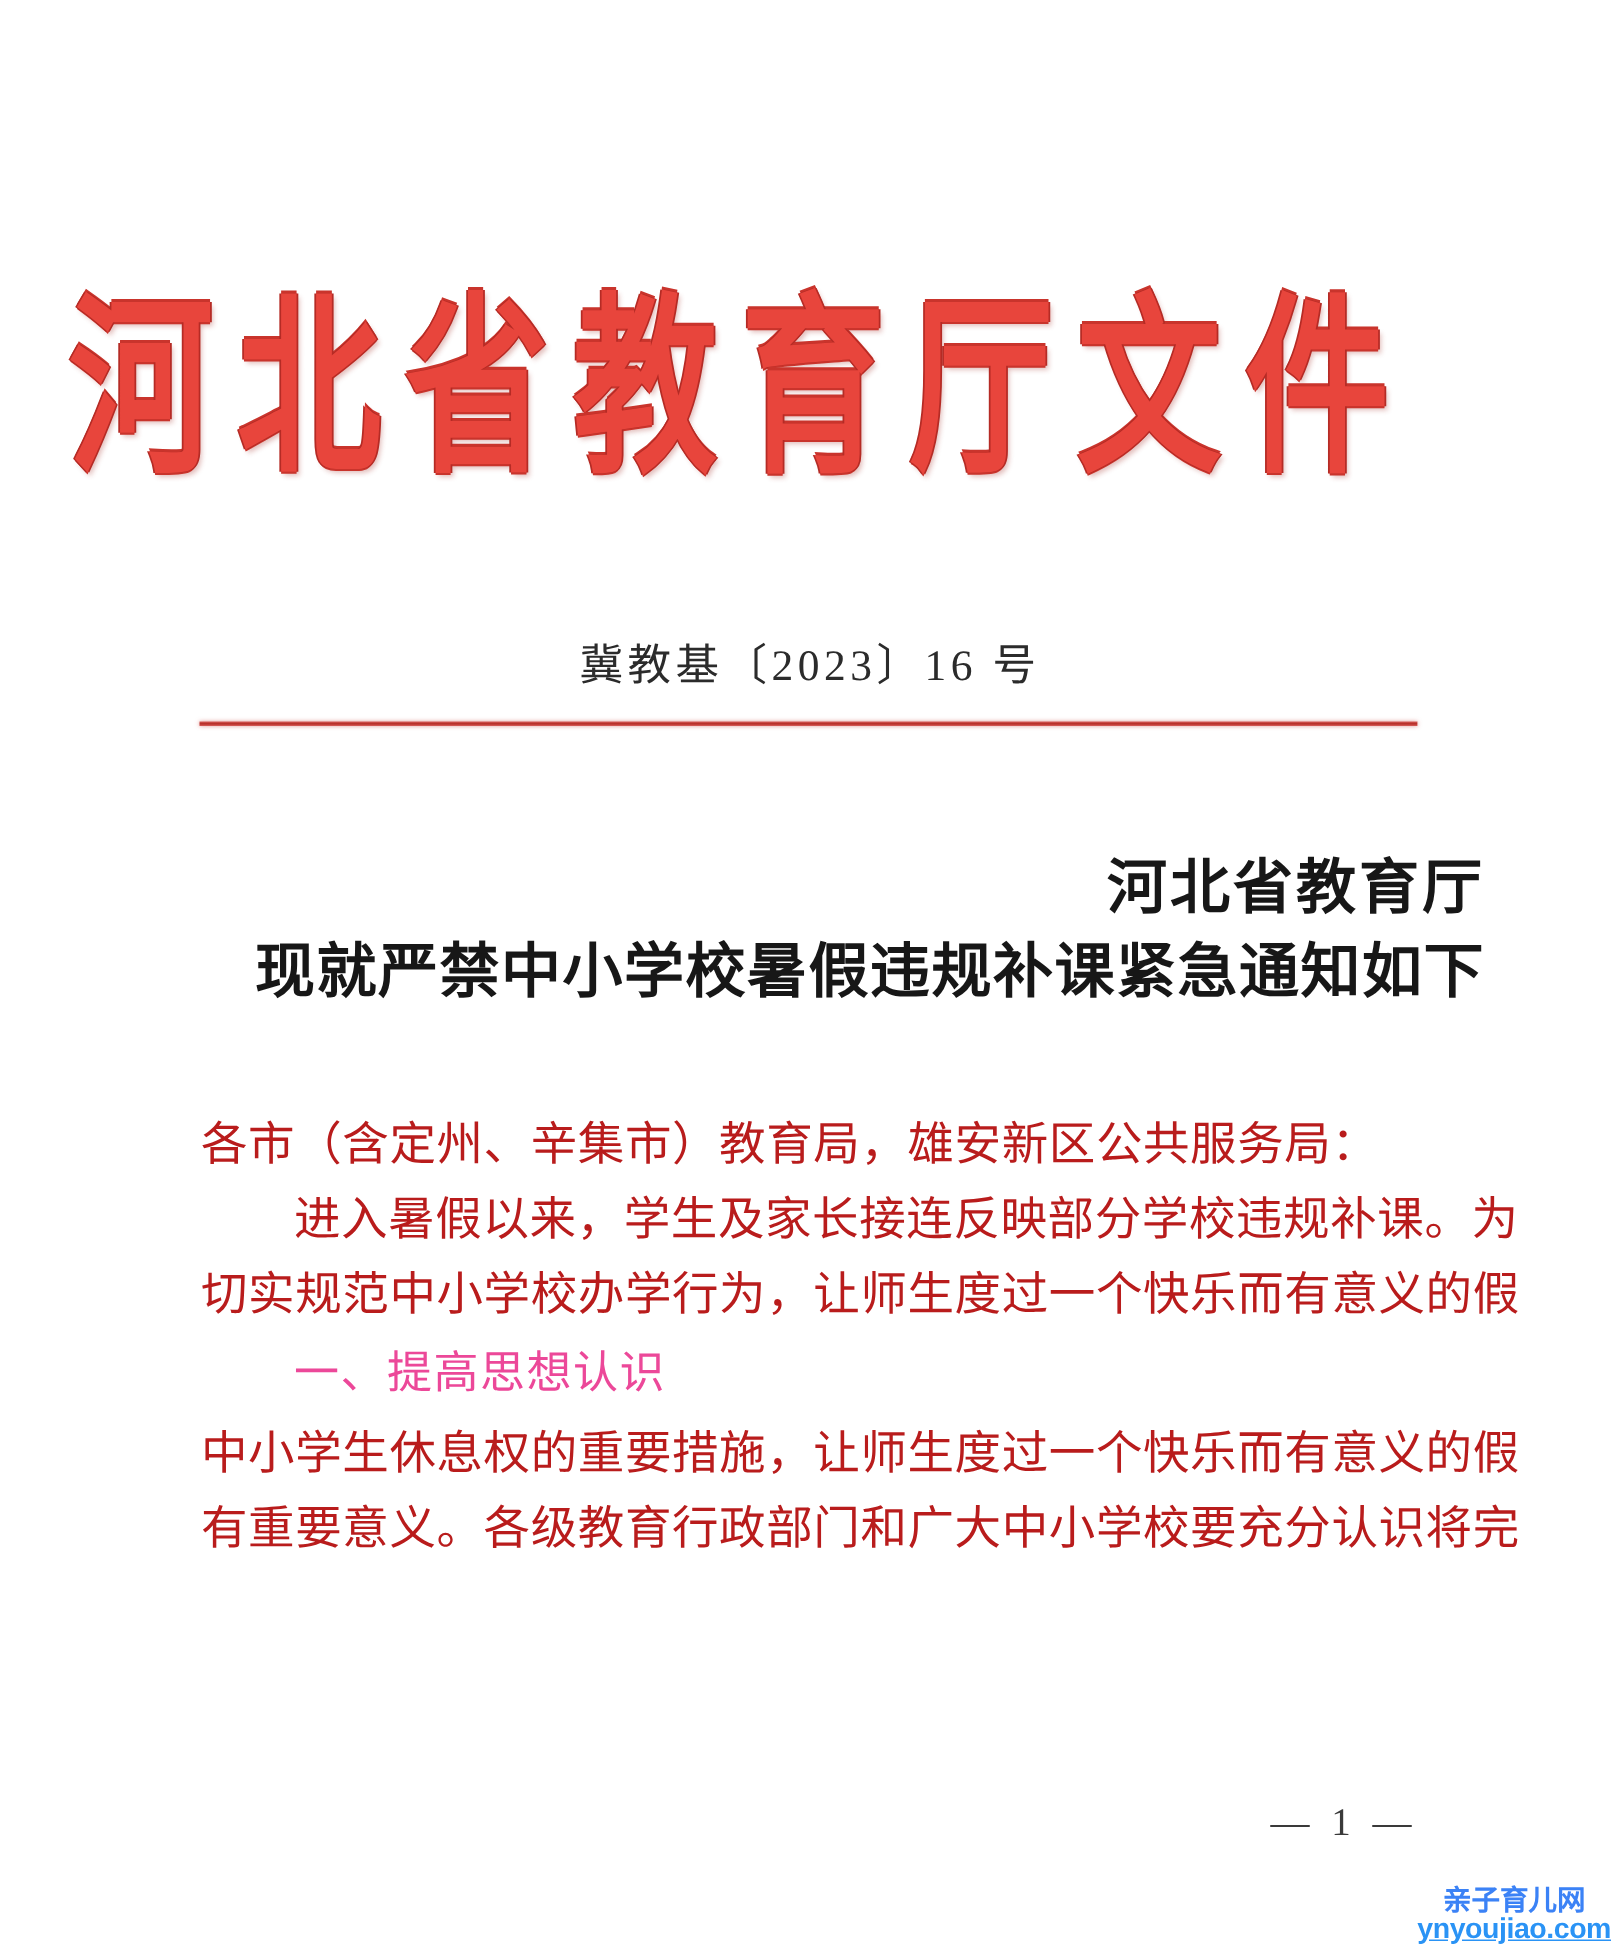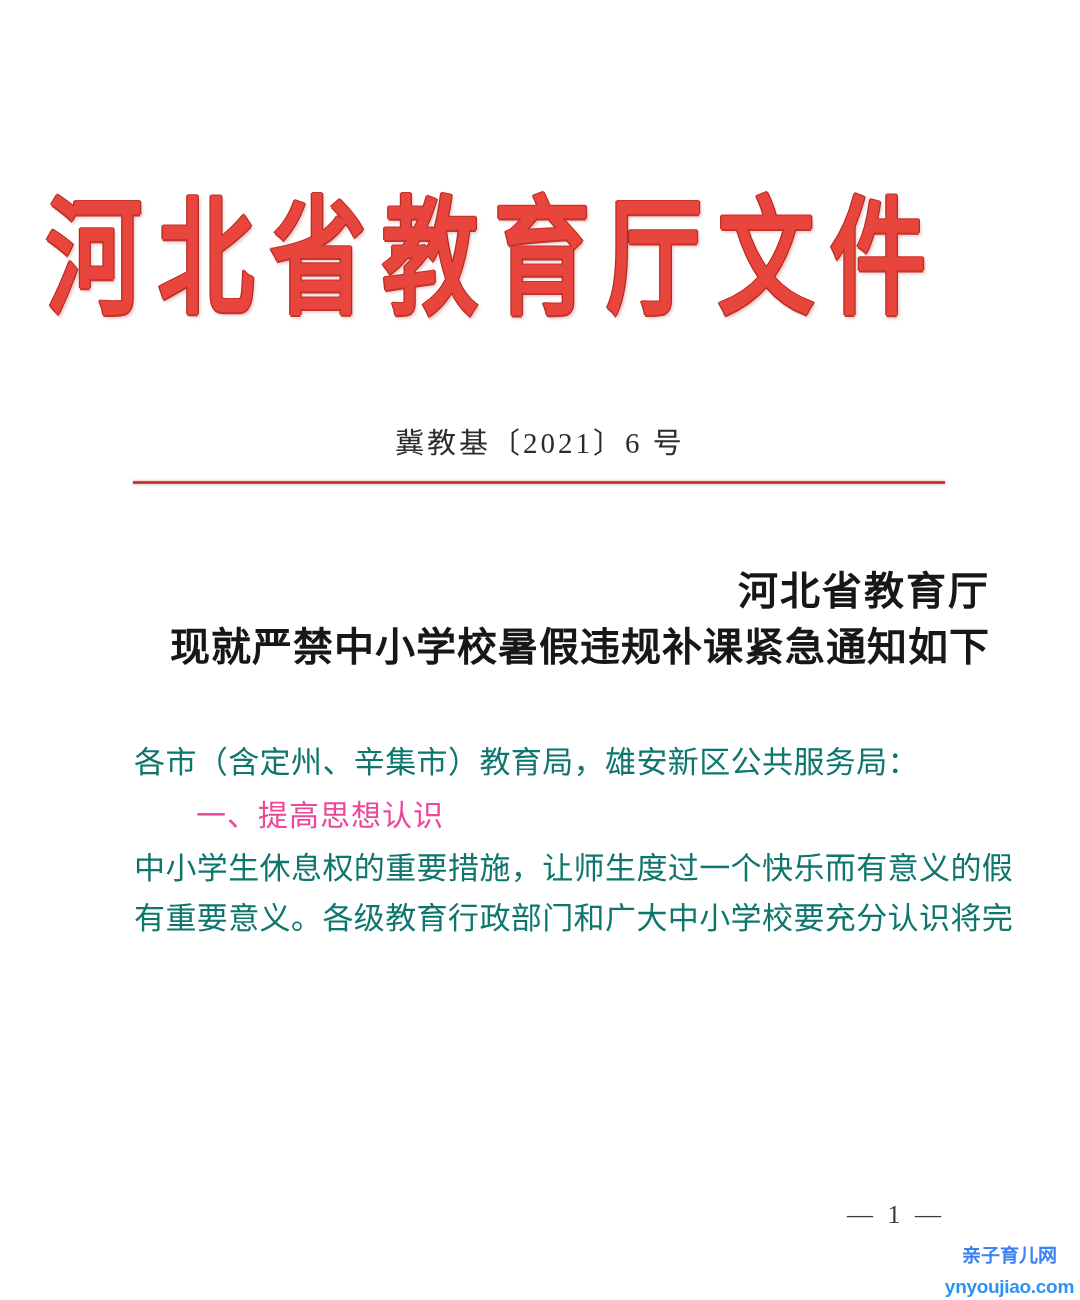--- a/index.html
+++ b/index.html
@@ -109,21 +109,21 @@
     position: absolute;
     top: 738px;
     left: 134px;
     width: 812px;
   }
 
   .body-line {
     font-family: Liberation Serif, serif;
     font-size: 31px;
     line-height: 50px;
-    color: #0f766e;
+    color: #b91c1c;
     letter-spacing: 0.4px;
     white-space: nowrap;
   }
 
   .body-line.indent {
     text-indent: 62px;
   }
 
   .section-heading {
     font-family: "Liberation Sans", "DejaVu Sans", sans-serif;
@@ -167,45 +167,48 @@
     display: block;
   }
 
   .watermark-url {
     font-family: "Liberation Sans", "DejaVu Sans", sans-serif;
     font-size: 19px;
     font-weight: 700;
     letter-spacing: -0.3px;
     color: #2a93f5;
     display: block;
-    margin-top: 12px;
+    margin-top: 0;
+    text-decoration: underline;
   }
 </style>
 </head>
 <body>
 
 <div class="page">
 
   <div class="masthead">
     <span class="masthead-text">河北省教育厅文件</span>
   </div>
 
-  <div class="doc-number">冀教基〔2021〕6 号</div>
+  <div class="doc-number">冀教基〔2023〕16 号</div>
 
   <div class="red-rule"></div>
 
   <div class="title-block">
     <div class="title-line-1">河北省教育厅</div>
     <div class="title-line-2">现就严禁中小学校暑假违规补课紧急通知如下</div>
   </div>
 
   <div class="body-block">
 
     <div class="body-line">各市（含定州、辛集市）教育局，雄安新区公共服务局：</div>
 
+    <div class="body-line indent">进入暑假以来，学生及家长接连反映部分学校违规补课。为</div>
+    <div class="body-line">切实规范中小学校办学行为，让师生度过一个快乐而有意义的假</div>
 
     <div class="section-heading">一、提高思想认识</div>
 
     <div class="body-line">中小学生休息权的重要措施，让师生度过一个快乐而有意义的假</div>
     <div class="body-line">有重要意义。各级教育行政部门和广大中小学校要充分认识将完</div>
 
   </div>
 
   <div class="page-number">— 1 —</div>
 

